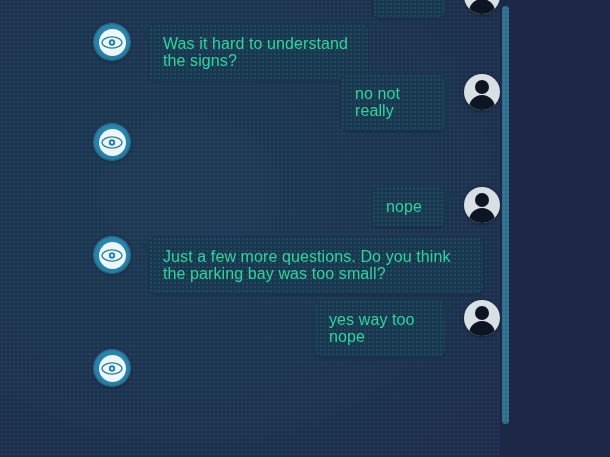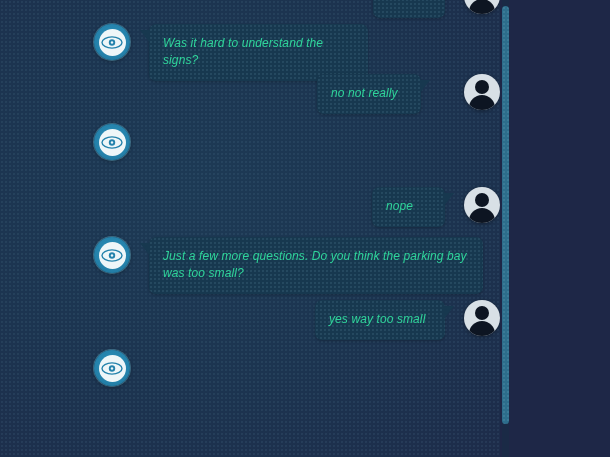--- a/index.html
+++ b/index.html
@@ -109,26 +109,25 @@
 
   
   .bubble {
     position: relative;
     border-radius: 7px;
     box-sizing: border-box;
     background-color: #17384f;
     background-image: radial-gradient(rgba(150,215,230,0.11) 0.7px, transparent 0.9px);
     background-size: 4px 4px;
     color: #2fd49a;
-    font-size: 12px;
+    font-size: 16px;
     line-height: 17px;
     letter-spacing: 0.1px;
     padding: 11px 14px 12px 14px;
     box-shadow: 0 1px 3px rgba(0,0,0,0.22);
-    font-style: italic;
   }
   .bubble.bot  { margin-left: 19px; }
   .bubble.user { margin-right: 19px; }
 
   
   .bubble.bot::before {
     content: "";
     position: absolute;
     left: -9px;
     top: 6px;
@@ -203,21 +202,21 @@
             <circle cx="11" cy="6.5" r="3.2" fill="#2583ac"></circle>
             <circle cx="11" cy="6.5" r="1.2" fill="#eef6f8"></circle>
           </svg>
         </div>
       </div>
       <div class="bubble bot" style="width:219px;">
         <span>Was it hard to understand the signs?</span>
       </div>
     </div>
 
-    <div class="row user" style="top:74px;right:0px;gap:24px;">
+    <div class="row user" style="top:74px;right:0px;">
       <div class="avatar user">
         <div class="head"></div>
         <div class="body"></div>
       </div>
       <div class="bubble user" style="width:104px;">
         <span>no not really</span>
       </div>
     </div>
 
     <div class="row bot" style="top:124px;left:94px;">
@@ -256,21 +255,21 @@
         <span>nope</span>
       </div>
     </div>
 
     <div class="row user" style="top:300px;right:0px;">
       <div class="avatar user">
         <div class="head"></div>
         <div class="body"></div>
       </div>
       <div class="bubble user" style="width:130px;">
-        <span>yes way too small</span>
+        <span>yes way too nope</span>
       </div>
     </div>
 
     <div class="row bot" style="top:350px;left:94px;">
       <div class="avatar bot">
         <div class="inner">
           <svg width="22" height="13" viewBox="0 0 22 13" aria-hidden="true">
             <ellipse cx="11" cy="6.5" rx="10" ry="5.6" fill="none" stroke="#2583ac" stroke-width="1.4"></ellipse>
             <circle cx="11" cy="6.5" r="3.2" fill="#2583ac"></circle>
             <circle cx="11" cy="6.5" r="1.2" fill="#eef6f8"></circle>

